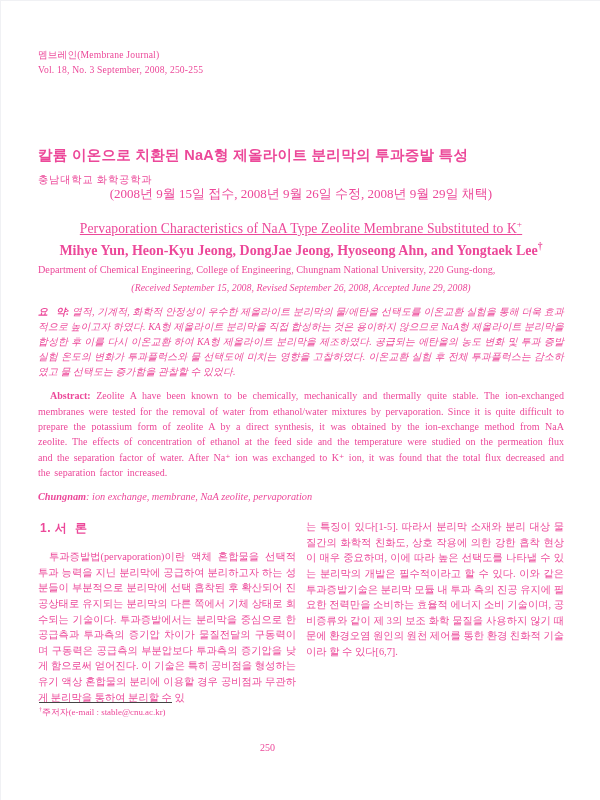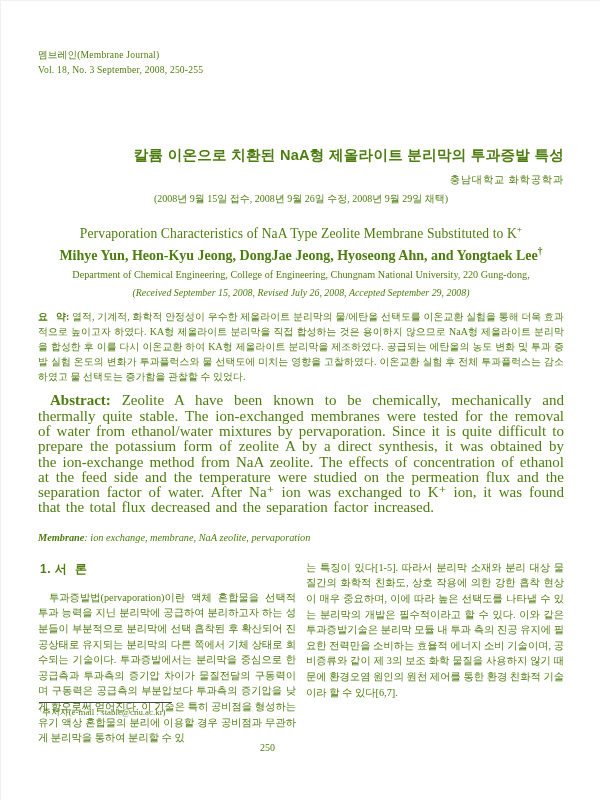--- a/index.html
+++ b/index.html
@@ -3,42 +3,42 @@
 <meta charset="utf-8">
 <style>
   html,body{margin:0;padding:0;background:#ffffff;}
   .page{
     position:relative;
     width:600px;height:800px;
     background:#fff;
     box-sizing:border-box;
     padding:46px 36px 0 37px;
     font-family:"Liberation Serif","DejaVu Serif",serif;
-    color:#4d7c0f;
+    color:#ec4899;
     overflow:hidden;
     border-top:1px solid #f0f1f4;
     border-left:1px solid #f0f1f4;
   }
   .journal-header{font-size:9.6px;line-height:15px;letter-spacing:.2px;}
   .kr-title{
     margin:68px 0 0 0;
     font-family:"Liberation Sans","DejaVu Sans",sans-serif;
     font-size:14.5px;font-weight:bold;
-    text-align:right;letter-spacing:.3px;line-height:20px;
+    text-align:left;letter-spacing:.3px;line-height:20px;
   }
   .kr-authors{margin-top:9px;text-align:center;font-size:11px;letter-spacing:1.2px;line-height:16px;}
-  .kr-affil{margin-top:8px;text-align:right;font-size:10.3px;letter-spacing:.8px;line-height:14px;}
-  .kr-dates{margin-top:5px;text-align:center;font-size:10px;line-height:14px;}
-  .en-title{margin:18px 0 0 0;text-align:center;font-size:13.6px;font-weight:normal;line-height:20px;letter-spacing:.1px;}
+  .kr-affil{margin-top:8px;text-align:left;font-size:10.3px;letter-spacing:.8px;line-height:14px;}
+  .kr-dates{text-align:center;font-size:13px;line-height:14px;}
+  .en-title{margin:18px 0 0 0;text-align:center;font-size:13.6px;font-weight:normal;line-height:20px;letter-spacing:.1px;text-decoration:underline;}
   .en-authors{margin-top:4px;text-align:center;font-size:14px;font-weight:bold;line-height:15px;}
-  .en-affil{margin-top:5px;text-align:center;font-size:10.2px;line-height:14.5px;}
+  .en-affil{margin-top:5px;font-size:10.2px;line-height:14.5px;}
   .received{margin-top:3px;text-align:center;font-size:9.9px;font-style:italic;line-height:14px;}
-  .abs-kr{margin-top:9px;font-size:9.9px;line-height:15px;text-align:justify;letter-spacing:.1px;}
+  .abs-kr{margin-top:9px;font-size:9.9px;line-height:15px;text-align:justify;letter-spacing:.1px;font-style:italic;}
   .abs-kr .lab{font-weight:bold;}
-  .abs-en{margin-top:6px;font-size:15px;line-height:15.3px;text-align:justify;word-spacing:1.6px;text-indent:12px;}
+  .abs-en{margin-top:6px;font-size:10px;line-height:15.3px;text-align:justify;word-spacing:1.6px;text-indent:12px;}
   .abs-en .lab{font-weight:bold;}
   .kw{margin-top:7px;font-size:10.3px;font-style:italic;line-height:14px;}
   .kw .lab{font-weight:bold;}
   .columns{display:flex;gap:10px;margin-top:15px;height:212px;overflow:hidden;}
   .col{flex:1 1 0;min-width:0;}
   .sec-heading{
     font-family:"Liberation Sans","DejaVu Sans",sans-serif;
     font-size:12px;font-weight:bold;line-height:16px;margin:1px 0 0 2px;letter-spacing:.5px;
   }
   .body-par{font-size:10.3px;line-height:15.6px;text-align:justify;margin:0;font-family:Liberation Serif, serif;}
@@ -69,27 +69,27 @@
   <div class="kr-dates">(2008년 9월 15일 접수, 2008년 9월 26일 수정, 2008년 9월 29일 채택)</div>
 
   <div class="en-title"><span>Pervaporation Characteristics of NaA Type Zeolite Membrane Substituted to K</span><sup>+</sup></div>
 
   <div class="en-authors"><span>Mihye Yun, Heon-Kyu Jeong, DongJae Jeong, Hyoseong Ahn, and Yongtaek Lee</span><sup>†</sup></div>
 
   <div class="en-affil">
     <div>Department of Chemical Engineering, College of Engineering, Chungnam National University, 220 Gung-dong,</div>
   </div>
 
-  <div class="received">(Received September 15, 2008, Revised July 26, 2008, Accepted September 29, 2008)</div>
+  <div class="received">(Received September 15, 2008, Revised September 26, 2008, Accepted June 29, 2008)</div>
 
   <p class="abs-kr"><span class="lab">요&nbsp;&nbsp;&nbsp;약:</span><span> 열적, 기계적, 화학적 안정성이 우수한 제올라이트 분리막의 물/에탄올 선택도를 이온교환 실험을 통해 더욱 효과적으로 높이고자 하였다. KA형 제올라이트 분리막을 직접 합성하는 것은 용이하지 않으므로 NaA형 제올라이트 분리막을 합성한 후 이를 다시 이온교환 하여 KA형 제올라이트 분리막을 제조하였다. 공급되는 에탄올의 농도 변화 및 투과 증발 실험 온도의 변화가 투과플럭스와 물 선택도에 미치는 영향을 고찰하였다. 이온교환 실험 후 전체 투과플럭스는 감소하였고 물 선택도는 증가함을 관찰할 수 있었다.</span></p>
 
   <p class="abs-en"><span class="lab">Abstract:</span><span> Zeolite A have been known to be chemically, mechanically and thermally quite stable. The ion-exchanged membranes were tested for the removal of water from ethanol/water mixtures by pervaporation. Since it is quite difficult to prepare the potassium form of zeolite A by a direct synthesis, it was obtained by the ion-exchange method from NaA zeolite. The effects of concentration of ethanol at the feed side and the temperature were studied on the permeation flux and the separation factor of water. After Na⁺ ion was exchanged to K⁺ ion, it was found that the total flux decreased and the separation factor increased.</span></p>
 
-  <div class="kw"><span class="lab">Membrane</span><span>: ion exchange, membrane, NaA zeolite, pervaporation</span></div>
+  <div class="kw"><span class="lab">Chungnam</span><span>: ion exchange, membrane, NaA zeolite, pervaporation</span></div>
 
   <div class="columns">
     <div class="col col-left">
       <div class="sec-heading">1. 서&nbsp;&nbsp;론</div>
       <p class="body-par">투과증발법(pervaporation)이란 액체 혼합물을 선택적 투과 능력을 지닌 분리막에 공급하여 분리하고자 하는 성분들이 부분적으로 분리막에 선택 흡착된 후 확산되어 진공상태로 유지되는 분리막의 다른 쪽에서 기체 상태로 회수되는 기술이다. 투과증발에서는 분리막을 중심으로 한 공급측과 투과측의 증기압 차이가 물질전달의 구동력이며 구동력은 공급측의 부분압보다 투과측의 증기압을 낮게 함으로써 얻어진다. 이 기술은 특히 공비점을 형성하는 유기 액상 혼합물의 분리에 이용할 경우 공비점과 무관하게 분리막을 통하여 분리할 수 있</p>
     </div>
     <div class="col col-right">
       <p class="body-par cont">는 특징이 있다[1-5]. 따라서 분리막 소재와 분리 대상 물질간의 화학적 친화도, 상호 작용에 의한 강한 흡착 현상이 매우 중요하며, 이에 따라 높은 선택도를 나타낼 수 있는 분리막의 개발은 필수적이라고 할 수 있다. 이와 같은 투과증발기술은 분리막 모듈 내 투과 측의 진공 유지에 필요한 전력만을 소비하는 효율적 에너지 소비 기술이며, 공비증류와 같이 제 3의 보조 화학 물질을 사용하지 않기 때문에 환경오염 원인의 원천 제어를 통한 환경 친화적 기술이라 할 수 있다[6,7].</p>
     </div>
   </div>

